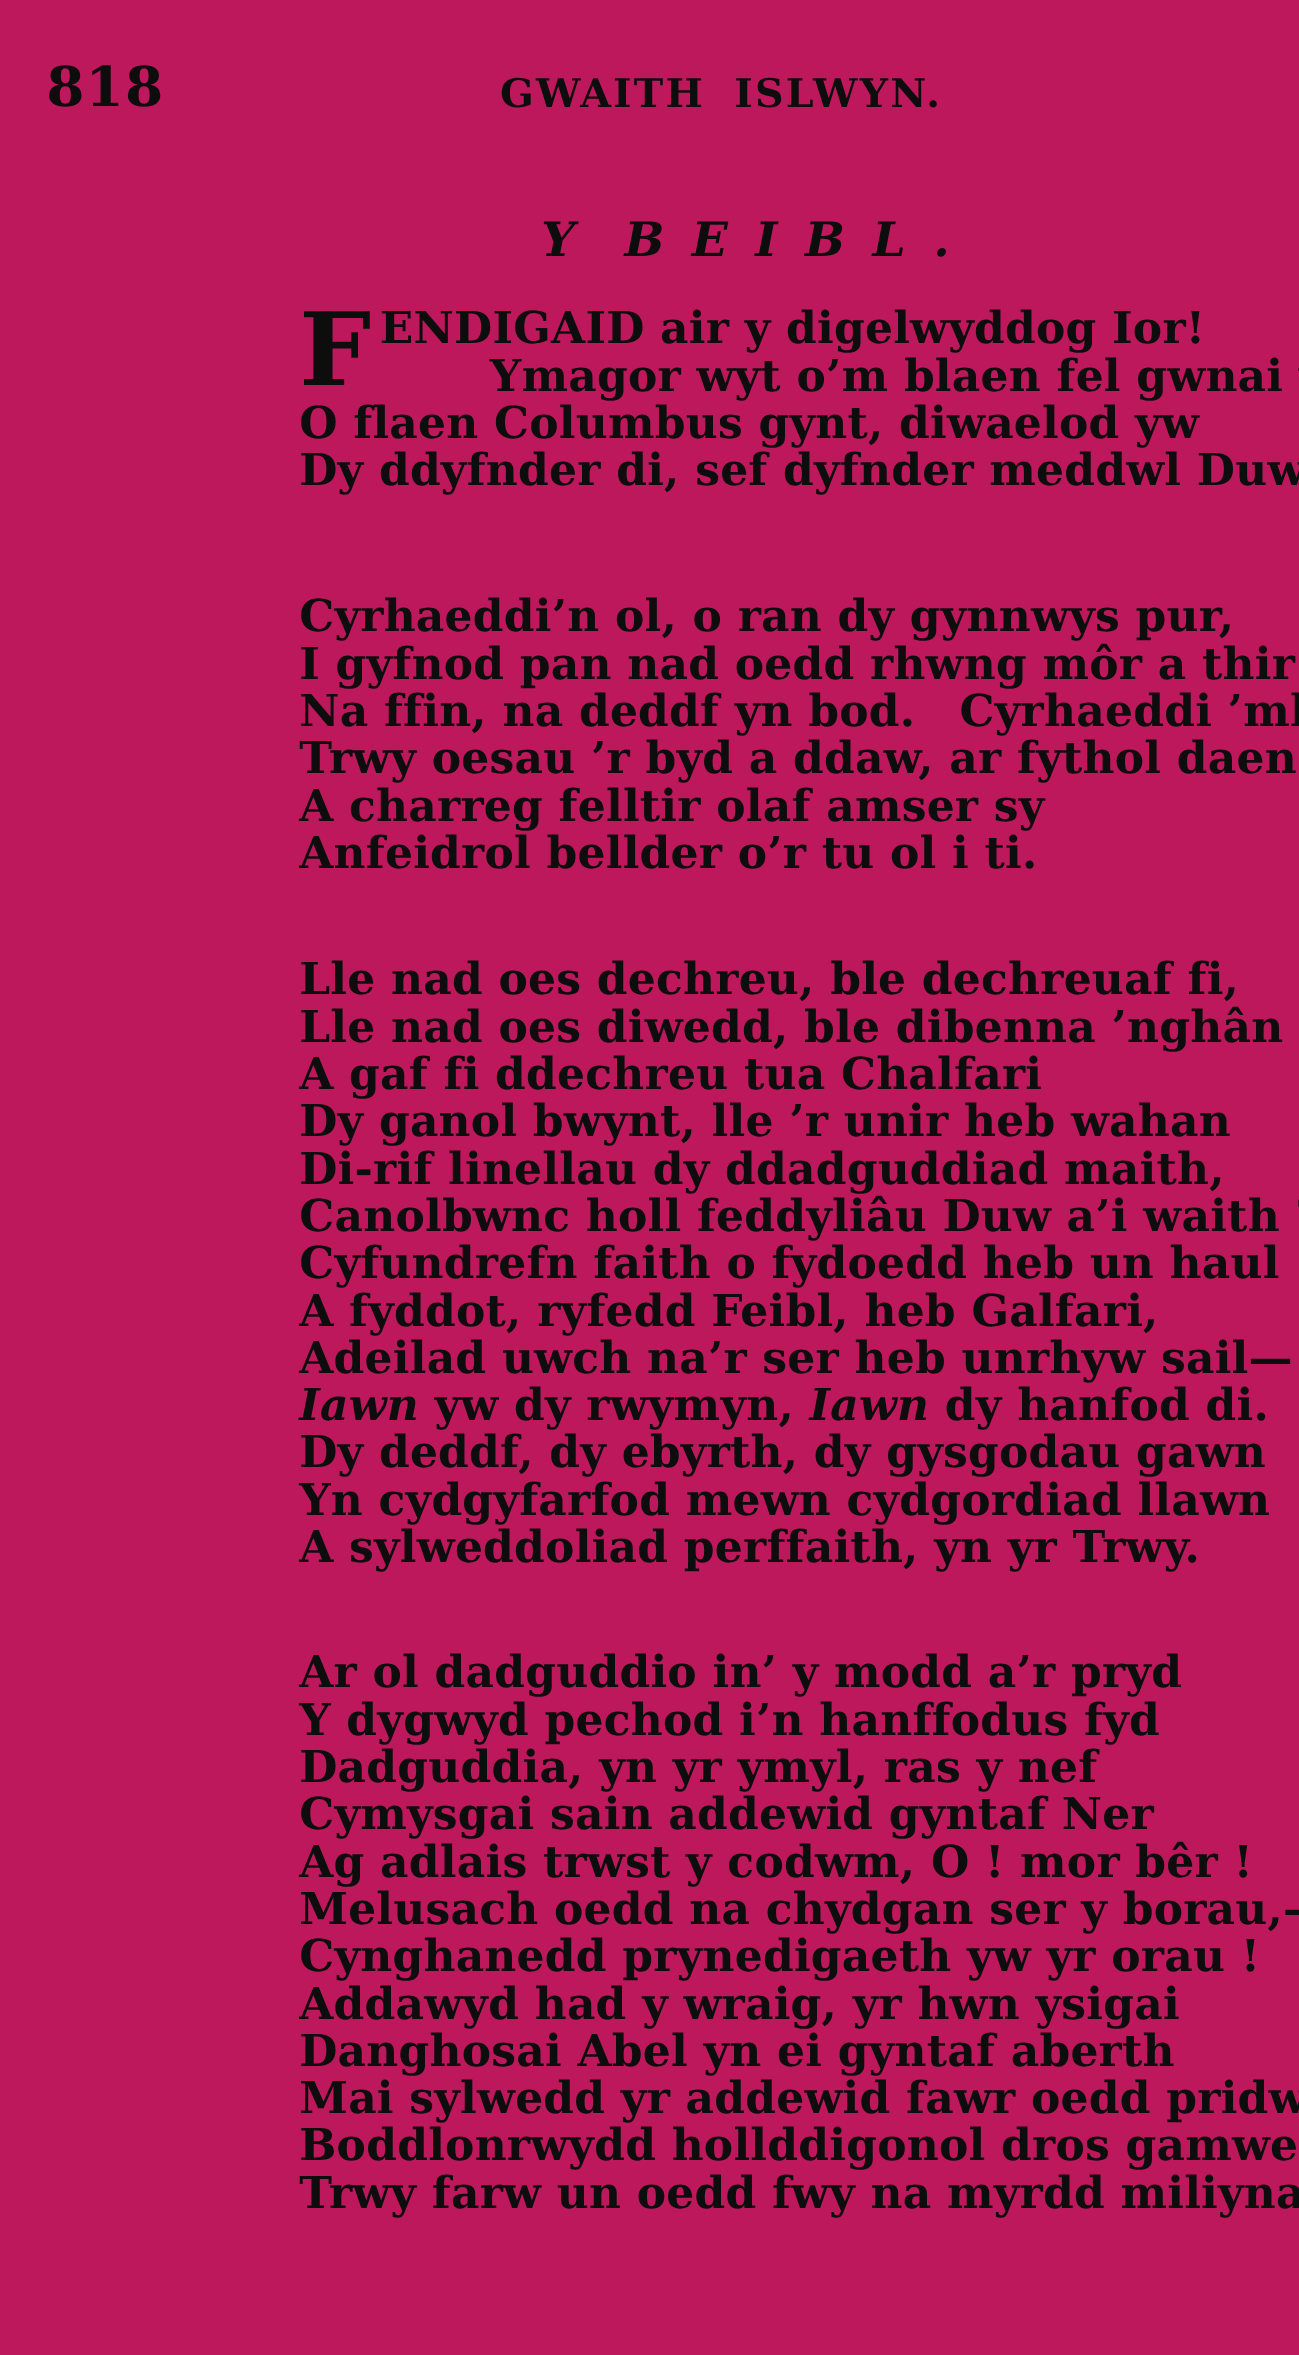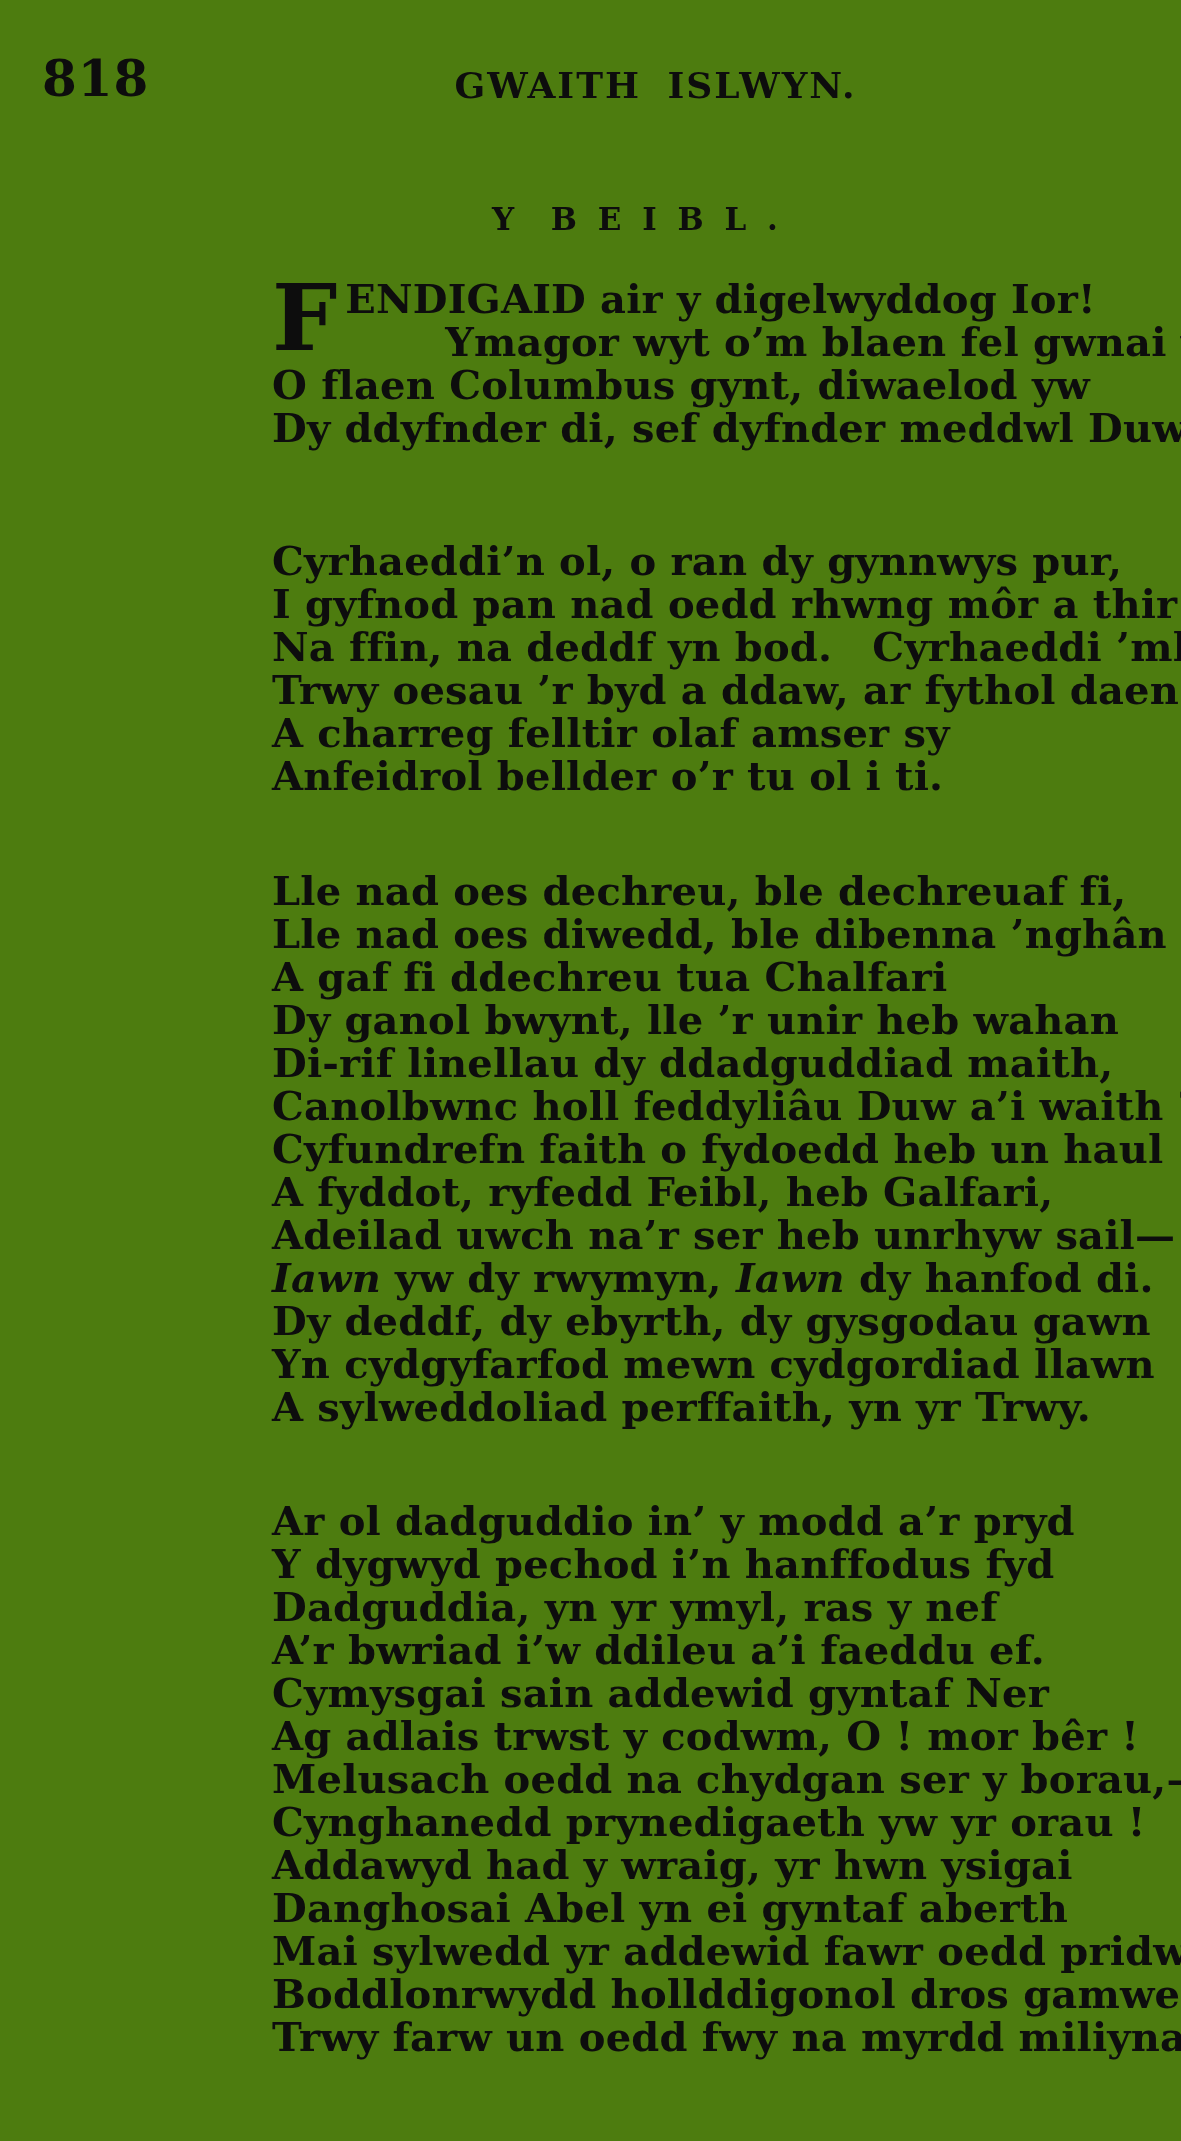--- a/index.html
+++ b/index.html
@@ -4,21 +4,21 @@
 <style>
   html, body {
     margin: 0;
     padding: 0;
     background: #ffffff;
   }
   .page {
     position: relative;
     width: 1181px;
     height: 2141px;
-    background: #4d7c0f;
+    background: #be185d;
     color: #0d0d0d;
     font-family: "DejaVu Serif", "Liberation Serif", serif;
     font-weight: bold;
     overflow: hidden;
   }
   .page-number {
     position: absolute;
     left: 42px;
     top: 54px;
     font-size: 50px;
@@ -35,25 +35,26 @@
     line-height: 38px;
     letter-spacing: 2px;
     word-spacing: 12px;
     white-space: pre;
   }
   .poem-title {
     position: absolute;
     left: 492px;
     top: 196px;
     margin: 0;
-    font-size: 31px;
+    font-size: 43px;
     line-height: 46px;
     letter-spacing: 5px;
     white-space: pre;
     font-weight: bold;
+    font-style: italic;
   }
   .poem {
     position: absolute;
     left: 272px;
     top: 277px;
     width: 909px;
   }
   .stanza { margin: 0; }
   .stanza-2 { margin-top: 90px; }
   .stanza-3 { margin-top: 72px; }
@@ -112,21 +113,20 @@
         <p class="line">Adeilad uwch na’r ser heb unrhyw sail—</p>
         <p class="line"><i>Iawn</i><span> yw dy rwymyn, </span><i>Iawn</i><span> dy hanfod di.</span></p>
         <p class="line">Dy deddf, dy ebyrth, dy gysgodau gawn</p>
         <p class="line">Yn cydgyfarfod mewn cydgordiad llawn</p>
         <p class="line">A sylweddoliad perffaith, yn yr Trwy.</p>
       </div>
       <div class="stanza stanza-4">
         <p class="line">Ar ol dadguddio in’ y modd a’r pryd</p>
         <p class="line">Y dygwyd pechod i’n hanffodus fyd</p>
         <p class="line">Dadguddia, yn yr ymyl, ras y nef</p>
-        <p class="line">A’r bwriad i’w ddileu a’i faeddu ef.</p>
         <p class="line">Cymysgai sain addewid gyntaf Ner</p>
         <p class="line">Ag adlais trwst y codwm, O ! mor bêr !</p>
         <p class="line">Melusach oedd na chydgan ser y borau,—</p>
         <p class="line">Cynghanedd prynedigaeth yw yr orau !</p>
         <p class="line">Addawyd had y wraig, yr hwn ysigai</p>
         <p class="line">Danghosai Abel yn ei gyntaf aberth</p>
         <p class="line">Mai sylwedd yr addewid fawr oedd pridwerth,</p>
         <p class="line">Boddlonrwydd hollddigonol dros gamweddau</p>
         <p class="line">Trwy farw un oedd fwy na myrdd miliynau</p>
       </div>

